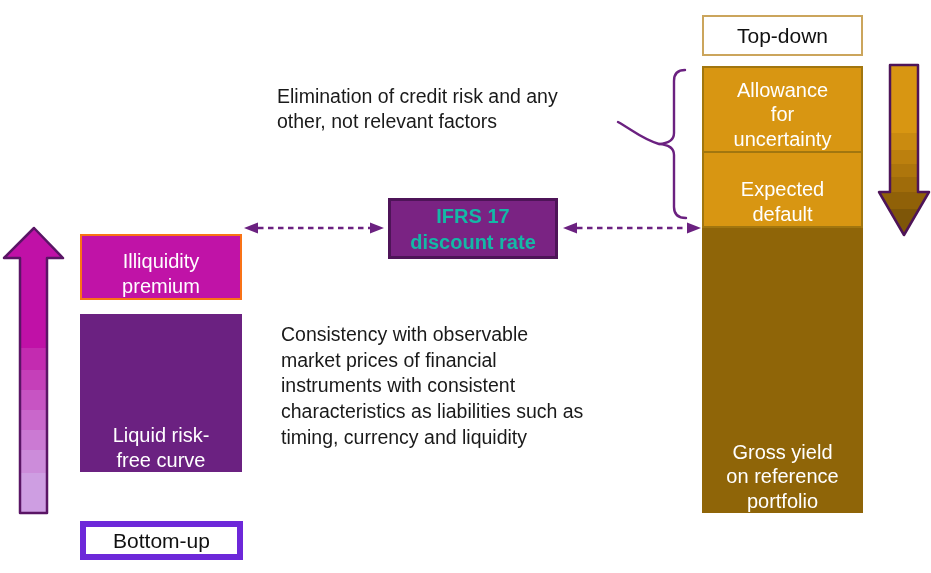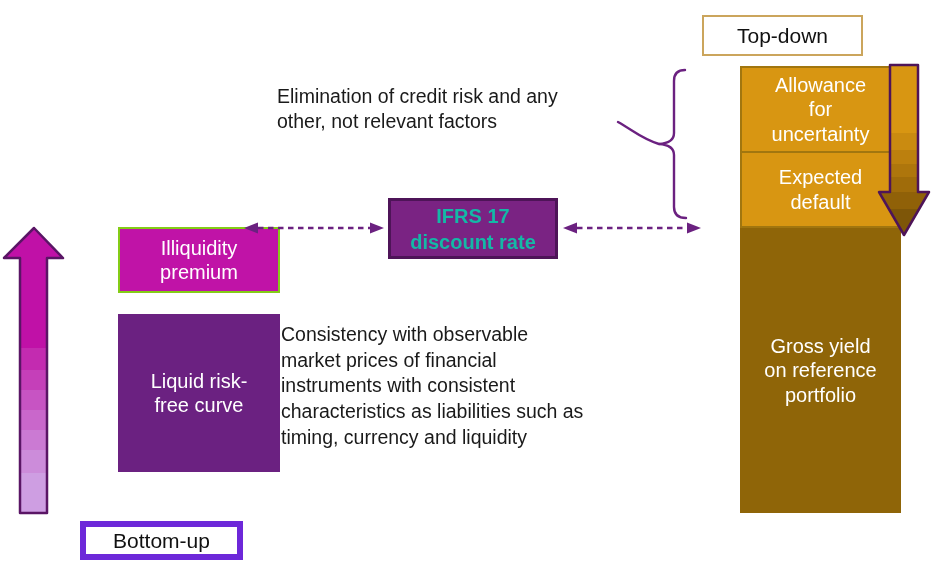--- a/index.html
+++ b/index.html
@@ -9,33 +9,32 @@
     height: 573px;
     background: #ffffff;
     overflow: hidden;
     font-family: "Liberation Sans", sans-serif;
   }
   .abs { position: absolute; }
   .ml { white-space: pre-line; }
   .seg {
     position: absolute;
     display: flex;
-    align-items: center;
+    align-items: flex-end;
     justify-content: center;
     text-align: center;
     color: #ffffff;
     font-size: 20px;
     line-height: 1.22;
     box-sizing: border-box;
-    margin-left: 38px;
   }
   .seg-illiquidity {
-    left: 80px; top: 227px; width: 162px; height: 66px;
+    left: 80px; top: 234px; width: 162px; height: 66px;
     background: #C013A7;
-    border: 2px solid #84cc16;
+    border: 2px solid #f97316;
   }
   .seg-riskfree {
     left: 80px; top: 314px; width: 162px; height: 158px;
     background: #6B2181;
   }
   .seg-allowance {
     left: 702px; top: 66px; width: 161px; height: 87px;
     background: #D89612;
     border: 2px solid #A1760F;
   }

